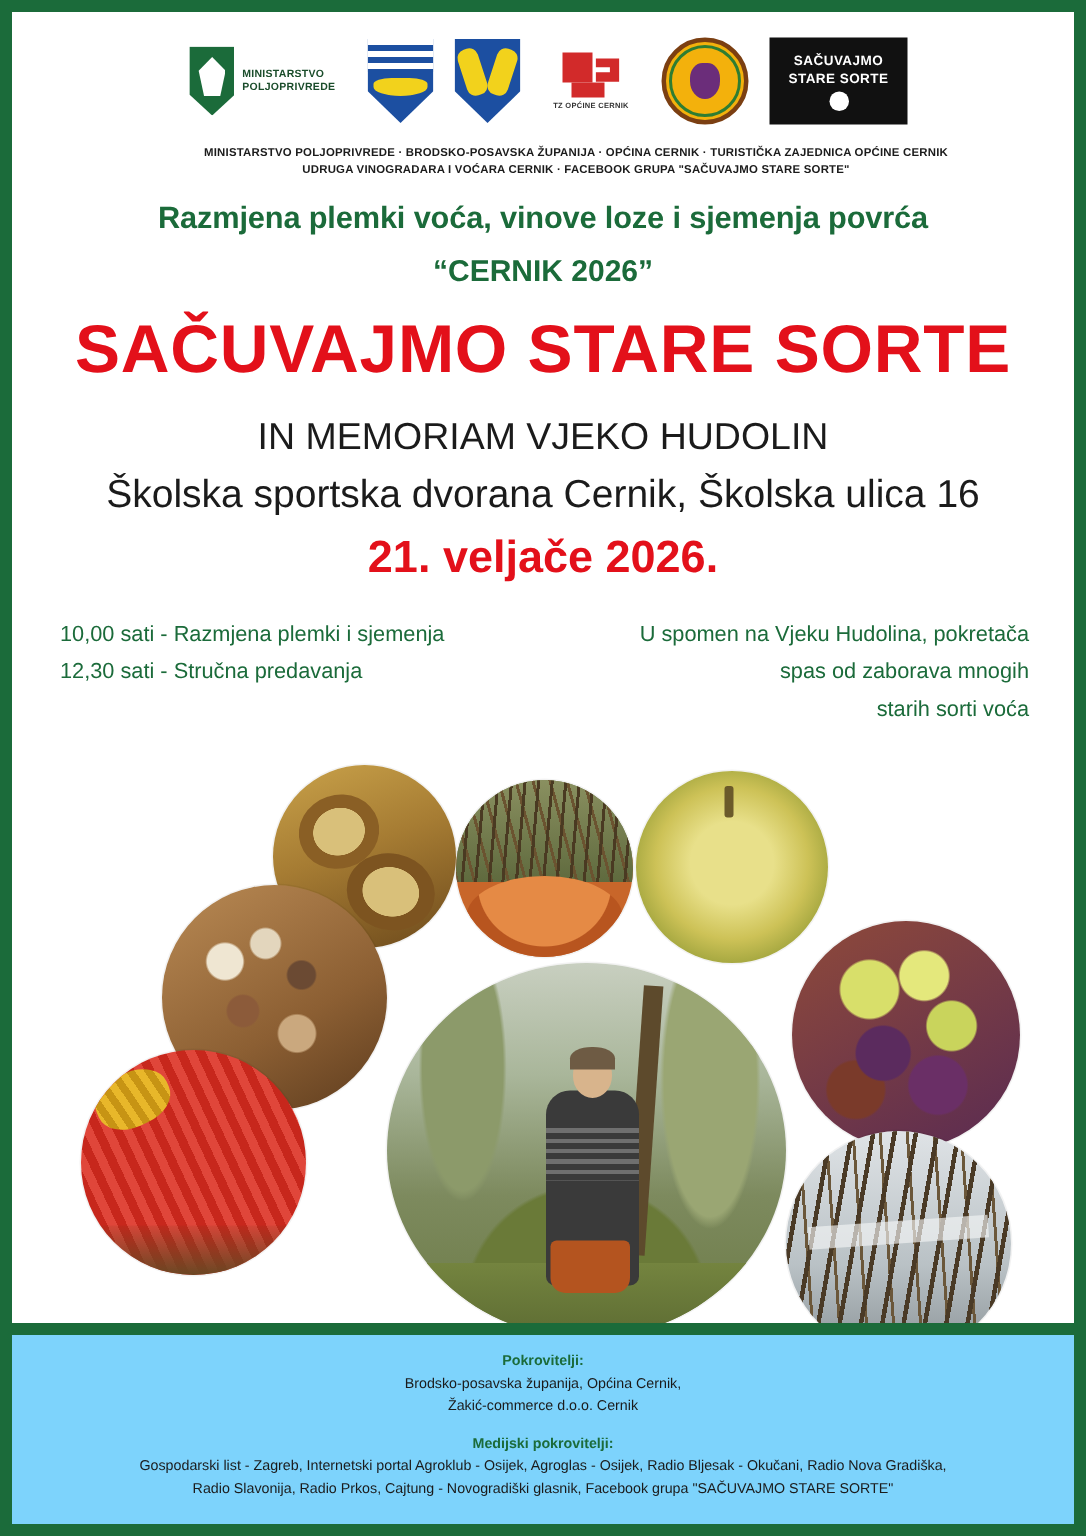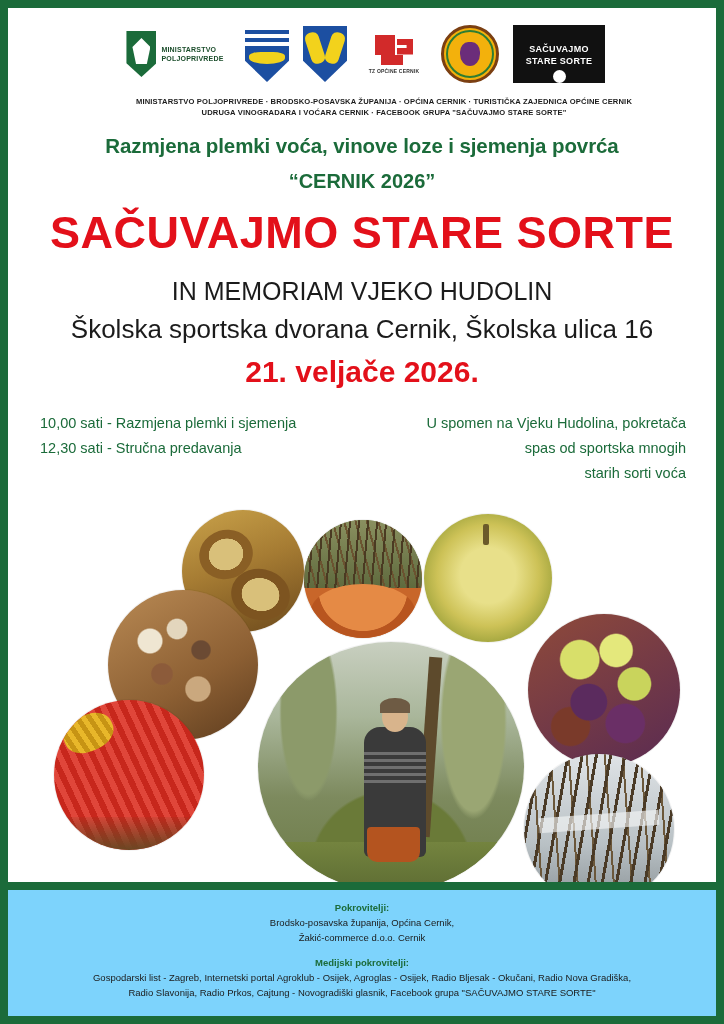--- a/index.html
+++ b/index.html
@@ -149,21 +149,21 @@
   .logo-udruga .ring {
     position: absolute; left: 2px; top: 2px; right: 2px; bottom: 2px;
     border-radius: 50%;
     border: 2px solid #2e7d32;
   }
   .logo-sacuvajmo {
     width: 92px; height: 58px;
     background: #111111;
     color: #ffffff;
     display: flex; flex-direction: column;
-    align-items: center; justify-content: flex-end;
+    align-items: center; justify-content: center;
     gap: 2px;
   }
   .logo-sacuvajmo .l1 {
     font-size: 9px; font-weight: bold; letter-spacing: .3px;
   }
   .logo-sacuvajmo .l2 {
     font-size: 9px; font-weight: bold; letter-spacing: .3px;
   }
   .logo-sacuvajmo .apple {
     width: 13px; height: 13px; background: #ffffff; border-radius: 50%;
@@ -483,21 +483,21 @@
     <div class="head5">Školska sportska dvorana Cernik, Školska ulica 16</div>
     <div class="head6">21. veljače 2026.</div>
 
     <div class="cols">
       <div class="schedule">
         <div>10,00 sati - Razmjena plemki i sjemenja</div>
         <div>12,30 sati - Stručna predavanja</div>
       </div>
       <div class="memo">
         <div>U spomen na Vjeku Hudolina, pokretača</div>
-        <div>spas od sportska mnogih</div>
+        <div>spas od zaborava mnogih</div>
         <div>starih sorti voća</div>
       </div>
     </div>
 
     <div class="collage">
       <div class="ph ph-quince"></div>
       <div class="ph ph-scions"></div>
       <div class="ph ph-apple"></div>
       <div class="ph ph-beans"></div>
       <div class="ph ph-plums"></div>

